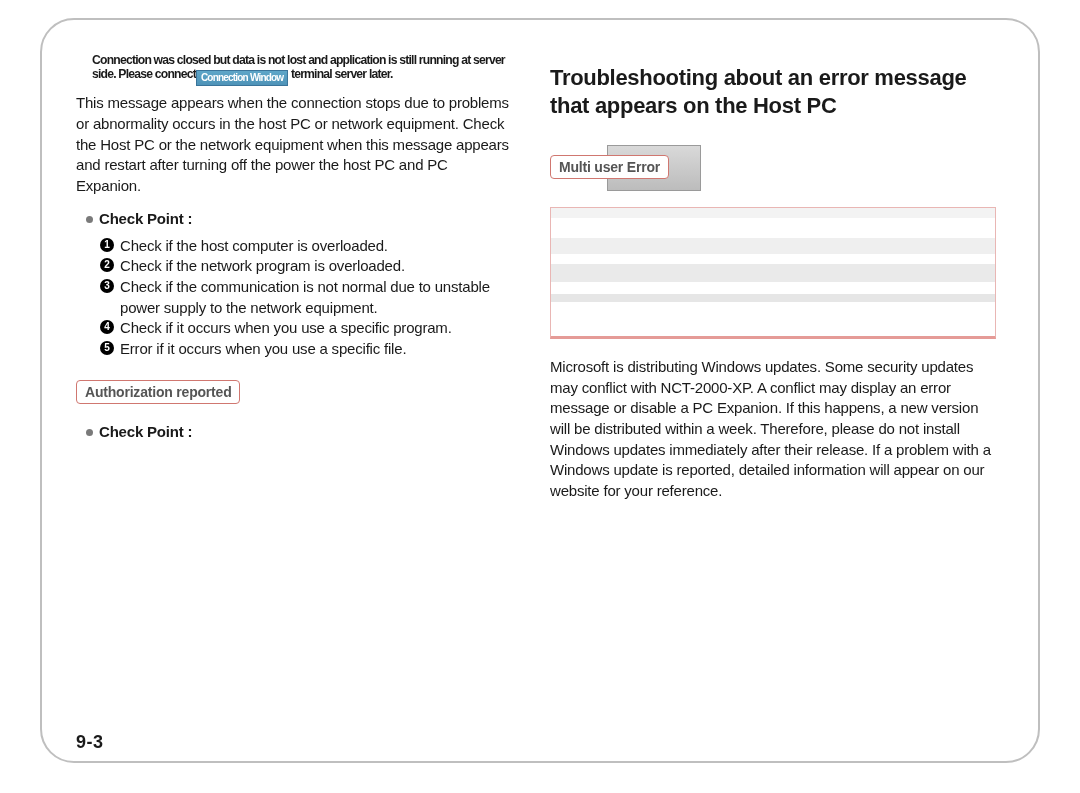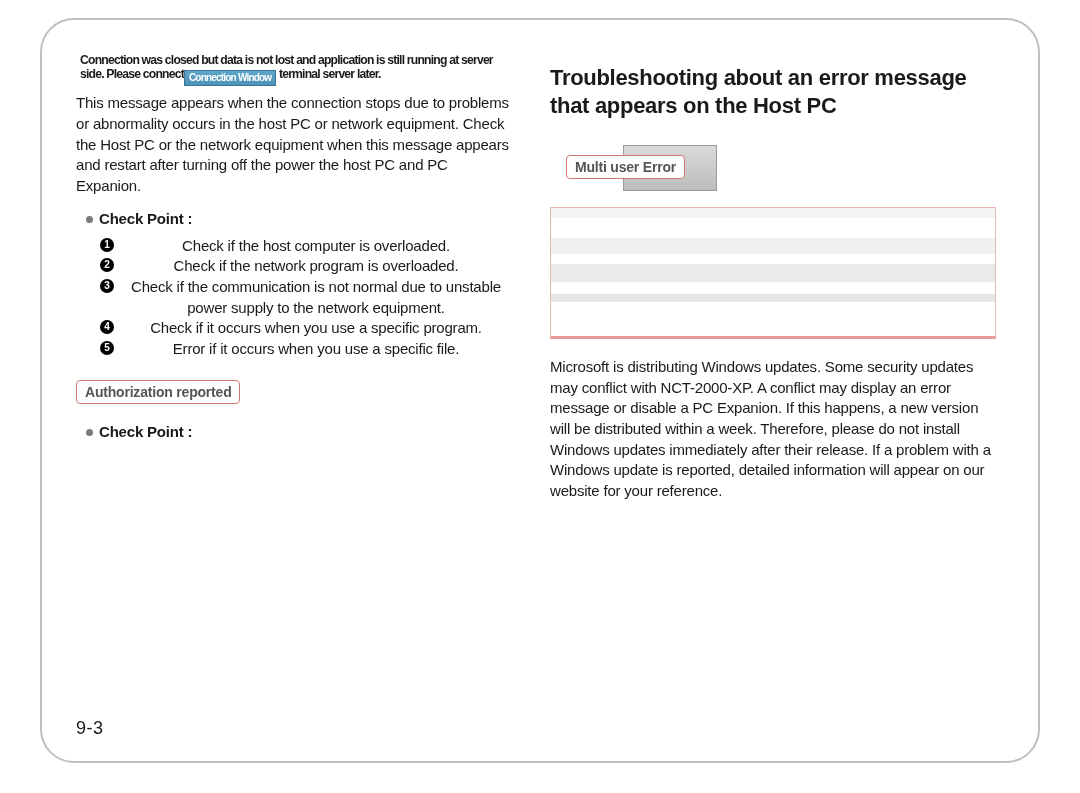--- a/index.html
+++ b/index.html
@@ -42,21 +42,21 @@
     top: 46px;
     bottom: 60px;
     width: 0;
   }
   .conn-banner {
     font-weight: 700;
     font-stretch: condensed;
     font-size: 12.2px;
     letter-spacing: -0.8px;
     line-height: 1.1;
-    margin: -6px 0 10px 4px;
+    margin: -6px 0 10px 16px;
   }
   .conn-banner .chip {
     display: inline-block;
     background: linear-gradient(#5ea6c8, #4e93b8);
     border: 1px solid #3a749a;
     color: #fff;
     font-size: 10px;
     font-weight: 700;
     padding: 2px 4px;
     line-height: 1;
@@ -84,21 +84,20 @@
     list-style: none;
     padding: 0 0 0 24px;
     margin: 0 0 14px 0;
     counter-reset: cp;
   }
   ol.cp-list li {
     counter-increment: cp;
     position: relative;
     margin: 0 0;
     padding-left: 20px;
-    text-align: center;
   }
   ol.cp-list li::before {
     content: counter(cp);
     position: absolute;
     left: 0;
     top: 2px;
     width: 14px;
     height: 14px;
     border-radius: 50%;
     background: #000;
@@ -149,22 +148,22 @@
       linear-gradient(#f3f3f3, #f3f3f3) 0 0/100% 10px no-repeat,
       linear-gradient(#efefef, #efefef) 0 30px/100% 16px no-repeat,
       linear-gradient(#eaeaea, #eaeaea) 0 56px/100% 18px no-repeat,
       linear-gradient(#e6e6e6, #e6e6e6) 0 86px/100% 8px no-repeat,
       #fff;
     border-bottom: 3px solid #e59b97;
   }
   .page-num {
     position: absolute;
     left: 34px;
-    bottom: 20px;
-    font-weight: 400;
+    bottom: 6px;
+    font-weight: 700;
     font-size: 18px;
     letter-spacing: 0.5px;
   }
 </style>
 </head>
 <body>
 
 <div class="page">
 
   <div class="col left">
@@ -192,21 +191,21 @@
     </div>
 
     <div class="page-num">9-3</div>
   </div>
 
   <div class="col right">
     <div class="vsep"></div>
     <h1 class="trouble">Troubleshooting about an error message that appears on the Host PC</h1>
 
     <div class="mu-row">
-      <span class="section-tag" style="position:relative; z-index:1;margin-left:16px;">Multi user Error</span>
+      <span class="section-tag" style="position:relative; z-index:1;">Multi user Error</span>
       <span class="mu-thumb"></span>
     </div>
 
     <div class="screenshot-placeholder"></div>
 
     <div class="para">Microsoft is distributing Windows updates. Some security updates may conflict with NCT-2000-XP. A conflict may display an error message or disable a PC Expanion. If this happens, a new version will be distributed within a week. Therefore, please do not install Windows updates immediately after their release. If a problem with a Windows update is reported, detailed information will appear on our website for your reference.</div>
   </div>
 
 </div>
 

